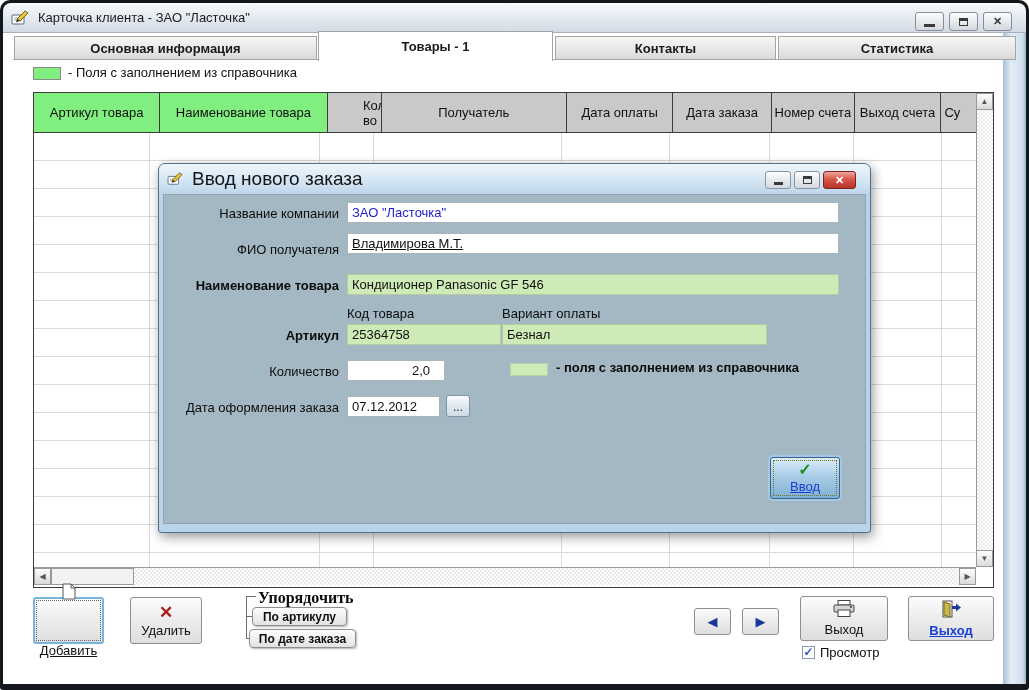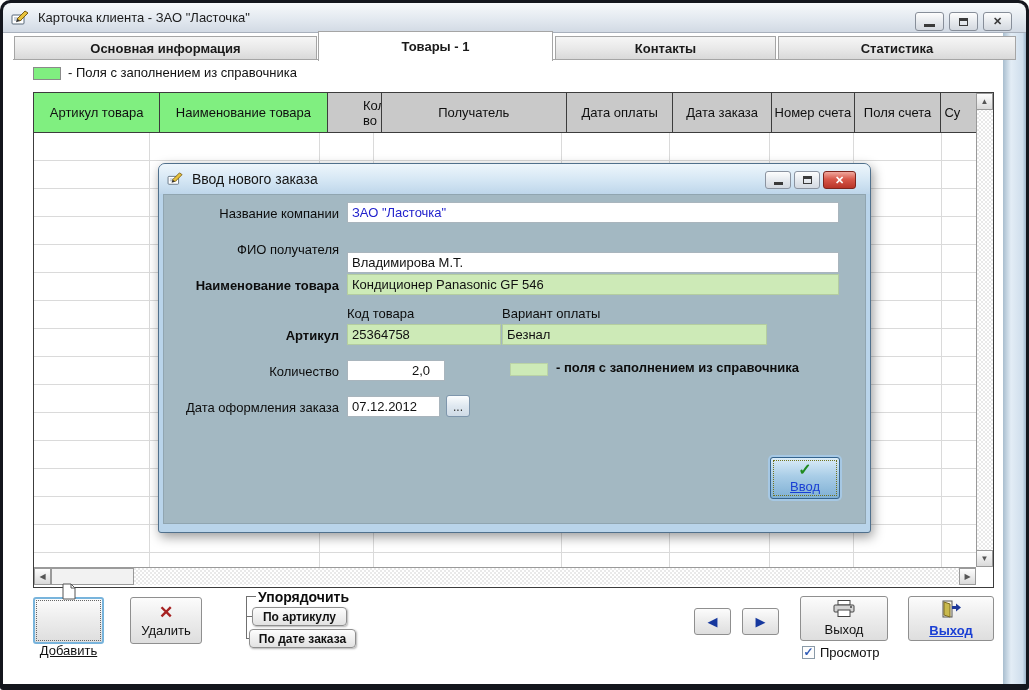--- a/index.html
+++ b/index.html
@@ -45,21 +45,21 @@
   .hscroll{position:absolute;left:0;top:474px;width:942px;height:18px;border-top:1px solid #9a9a9a;}
   .sbtn{position:absolute;width:17px;height:17px;background:linear-gradient(#fdfdfd,#dadada);
     border:1px solid #9a9a9a;display:flex;align-items:center;justify-content:center;font-size:8px;color:#555;line-height:1;}
   .hthumb{position:absolute;left:17px;top:0;width:83px;height:17px;background:#f2f2f2;border:1px solid #9a9a9a;}
   .corner{position:absolute;right:0;top:474px;width:17px;height:20px;background:#ffffff;}
   
   .dialog{position:absolute;left:158px;top:163px;width:713px;height:370px;background:#b9d4ea;
     border:1px solid #50708c;border-radius:7px 7px 3px 3px;box-shadow:2px 4px 12px rgba(0,0,0,.4);z-index:10;}
   .dlg-title{position:absolute;left:0;top:0;right:0;height:30px;border-radius:6px 6px 0 0;
     background:linear-gradient(#eef6fc,#d4e6f4 55%,#bed6ea);display:flex;align-items:center;}
-  .dlg-title .wtitle{font-size:14px;color:#141414;text-align:center;}
+  .dlg-title .wtitle{font-size:19px;color:#141414;text-align:center;}
   .dlg-btns{position:absolute;right:14px;top:7px;display:flex;gap:3px;}
   .dlg-btn{width:26px;height:18px;border:1px solid #8b93a0;border-radius:3px;
     background:linear-gradient(#fdfdfd,#e6eaef 50%,#d3d9e1);display:flex;align-items:center;justify-content:center;}
   .dlg-btn.close{width:33px;border:1px solid #7c241c;
     background:linear-gradient(#f0a89e,#d8584a 45%,#b83428);}
   .dlg-btn.close .x-glyph{color:#ffffff;font-size:11px;}
   .dlg-client{position:absolute;left:4px;top:30px;width:703px;height:330px;background:#a3b8c2;border:1px solid #90a5b0;}
   .lbl{position:absolute;left:0;width:175px;height:20px;line-height:20px;text-align:right;font-size:13px;color:#0c0c0c;}
   .lbl.b{font-weight:bold;}
   .flbl{position:absolute;height:14px;line-height:14px;font-size:13px;color:#0c0c0c;}
@@ -81,21 +81,21 @@
   .submit .sl{color:#1a3fd4;font-size:13px;text-decoration:underline;margin-top:1px;}
   
   .fbtn{position:absolute;background:linear-gradient(#fcfcfc,#ececec 50%,#dedede);border:1px solid #8f8f8f;
     border-radius:3px;display:flex;flex-direction:column;align-items:center;justify-content:center;gap:2px;
     font-size:13px;color:#111;}
   .fbtn.focusblue{border:2px solid #78b4dc;outline:1px dotted #666;outline-offset:-4px;}
   .xg{color:#a62121;font-size:17px;font-weight:bold;line-height:1;}
   .u{text-decoration:underline;}
   .navg{color:#16389e;font-size:13px;line-height:1;}
   .nav{flex-direction:row;}
-  .order-lbl{position:absolute;left:258px;top:589px;font-size:14px;font-weight:bold;color:#0c0c0c;}
+  .order-lbl{position:absolute;left:258px;top:589px;font-size:16px;font-weight:bold;color:#0c0c0c;font-family:Liberation Serif, serif;}
   .obtn{position:absolute;height:19px;background:linear-gradient(#fdfdfd,#e2e2e2);border:1px solid #8f8f8f;
     border-radius:4px;font-weight:bold;font-size:12px;color:#111;display:flex;align-items:center;justify-content:center;
     box-shadow:1px 1px 2px rgba(0,0,0,.3);}
   .bline{position:absolute;background:#707070;}
   .cb{position:absolute;left:802px;top:646px;width:13px;height:13px;border:1px solid #8a9aa8;background:#fdfdfd;
     display:flex;align-items:center;justify-content:center;}
   .cb .cbg{color:#2f5bb7;font-size:12px;font-weight:bold;line-height:1;margin-top:-2px;}
   .cb-label{position:absolute;left:820px;top:645px;font-size:13px;color:#0c0c0c;}
   .exit-l{color:#1a3fd4;font-weight:bold;}
 </style>
@@ -142,21 +142,21 @@
 
   <div class="table">
     <div class="thead">
       <div class="th green" style="width:128px;">Артикул товара</div>
       <div class="th green" style="width:170px;">Наименование товара</div>
       <div class="th" style="width:54px;padding-left:44px;">Кол-во</div>
       <div class="th" style="width:188px;">Получатель</div>
       <div class="th" style="width:108px;">Дата оплаты</div>
       <div class="th" style="width:100px;">Дата заказа</div>
       <div class="th" style="width:84px;">Номер счета</div>
-      <div class="th" style="width:88px;">Поля счета</div>
+      <div class="th" style="width:88px;">Выход счета</div>
       <div class="th last" style="width:35px;">Су</div>
     </div>
     <div class="tbody">
       <div class="colline" style="left:115px;"></div>
       <div class="colline" style="left:285px;"></div>
       <div class="colline" style="left:339px;"></div>
       <div class="colline" style="left:527px;"></div>
       <div class="colline" style="left:635px;"></div>
       <div class="colline" style="left:735px;"></div>
       <div class="colline" style="left:819px;"></div>
@@ -262,21 +262,21 @@
             <span class="x-glyph">✕</span>
           </div>
       </div>
     </div>
 
     <div class="dlg-client">
       <div class="lbl" style="top:9px;">Название компании</div>
       <input class="inp blue" style="left: 183px; top: 7px; width: 492px;" type="text" value="ЗАО &quot;Ласточка&quot;">
 
       <div class="lbl" style="top:45px;">ФИО получателя</div>
-      <input class="inp" style="left: 183px; top: 57px; width: 492px;" type="text" value="Владимирова М.Т.">
+      <input class="inp" style="left: 183px; top: 38px; width: 492px; text-decoration: underline;" type="text" value="Владимирова М.Т.">
 
       <div class="lbl b" style="top:81px;">Наименование товара</div>
       <input class="inp green" style="left: 183px; top: 79px; width: 492px;" type="text" value="Кондиционер Panasonic GF 546">
 
       <div class="flbl" style="left:183px;top:112px;">Код товара</div>
       <div class="flbl" style="left:338px;top:112px;">Вариант оплаты</div>
 
       <div class="lbl b" style="top:131px;">Артикул</div>
       <input class="inp green" style="left: 183px; top: 129px; width: 154px;" type="text" value="25364758">
       <input class="inp green" style="left: 338px; top: 129px; width: 265px;" type="text" value="Безнал">

